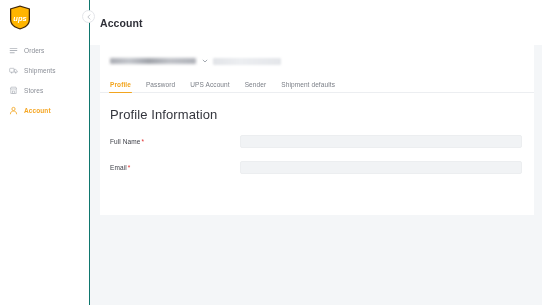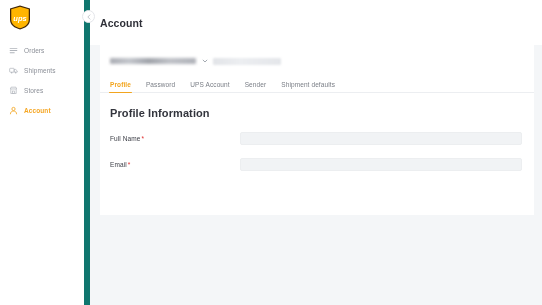--- a/index.html
+++ b/index.html
@@ -22,21 +22,21 @@
     display: flex;
     width: 542px;
     height: 305px;
   }
 
   
   .sidebar {
     width: 90px;
     height: 305px;
     background: #ffffff;
-    border-right: 6px solid #0f766e;
+    border-right: 1px solid #0f766e;
     position: relative;
     flex: 0 0 90px;
   }
 
   .logo-wrap {
     padding: 5px 0 0 9px;
     height: 32px;
   }
 
   .ups-logo {
@@ -203,22 +203,22 @@
     position: absolute;
     left: -1px;
     right: -1px;
     bottom: -1px;
     height: 1.5px;
     background: #f2a51f;
     border-radius: 1px;
   }
 
   .section-title {
-    font-size: 11px;
-    font-weight: bold;
+    font-size: 13px;
+    font-weight: normal;
     color: #33353d;
     padding: 14px 0 0 10px;
     letter-spacing: .1px;
   }
 
   
   .form {
     padding: 13px 12px 0 10px;
   }
 

